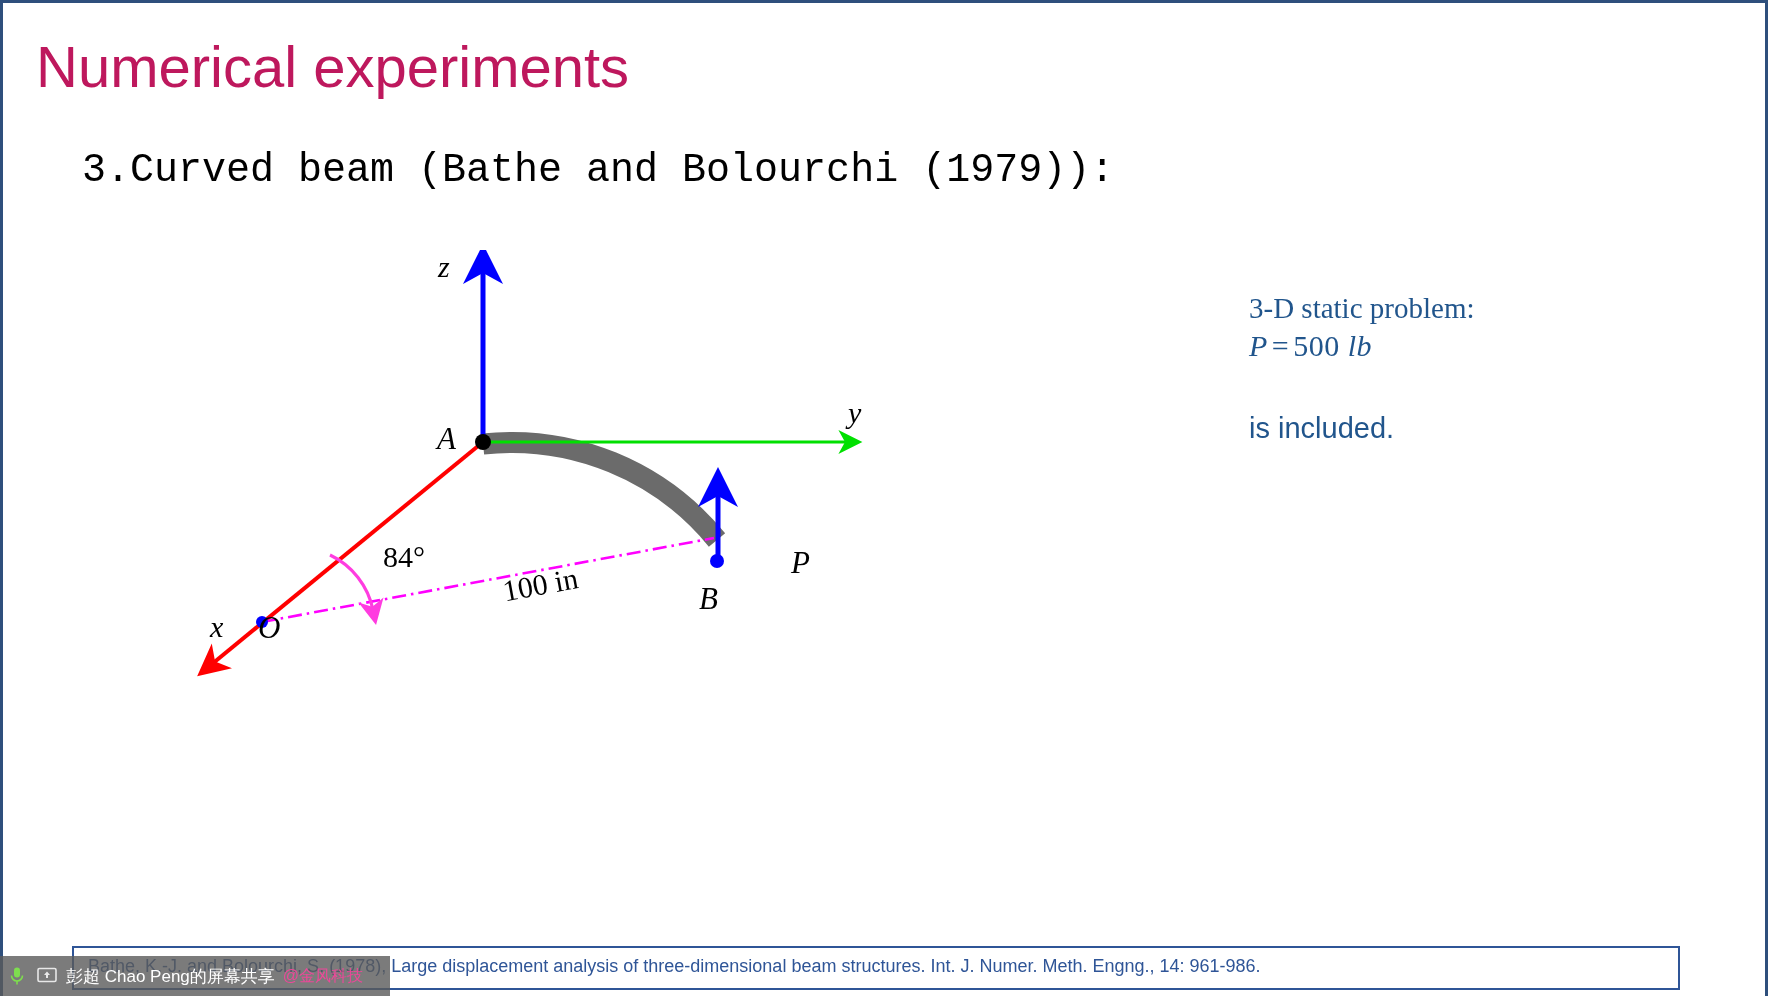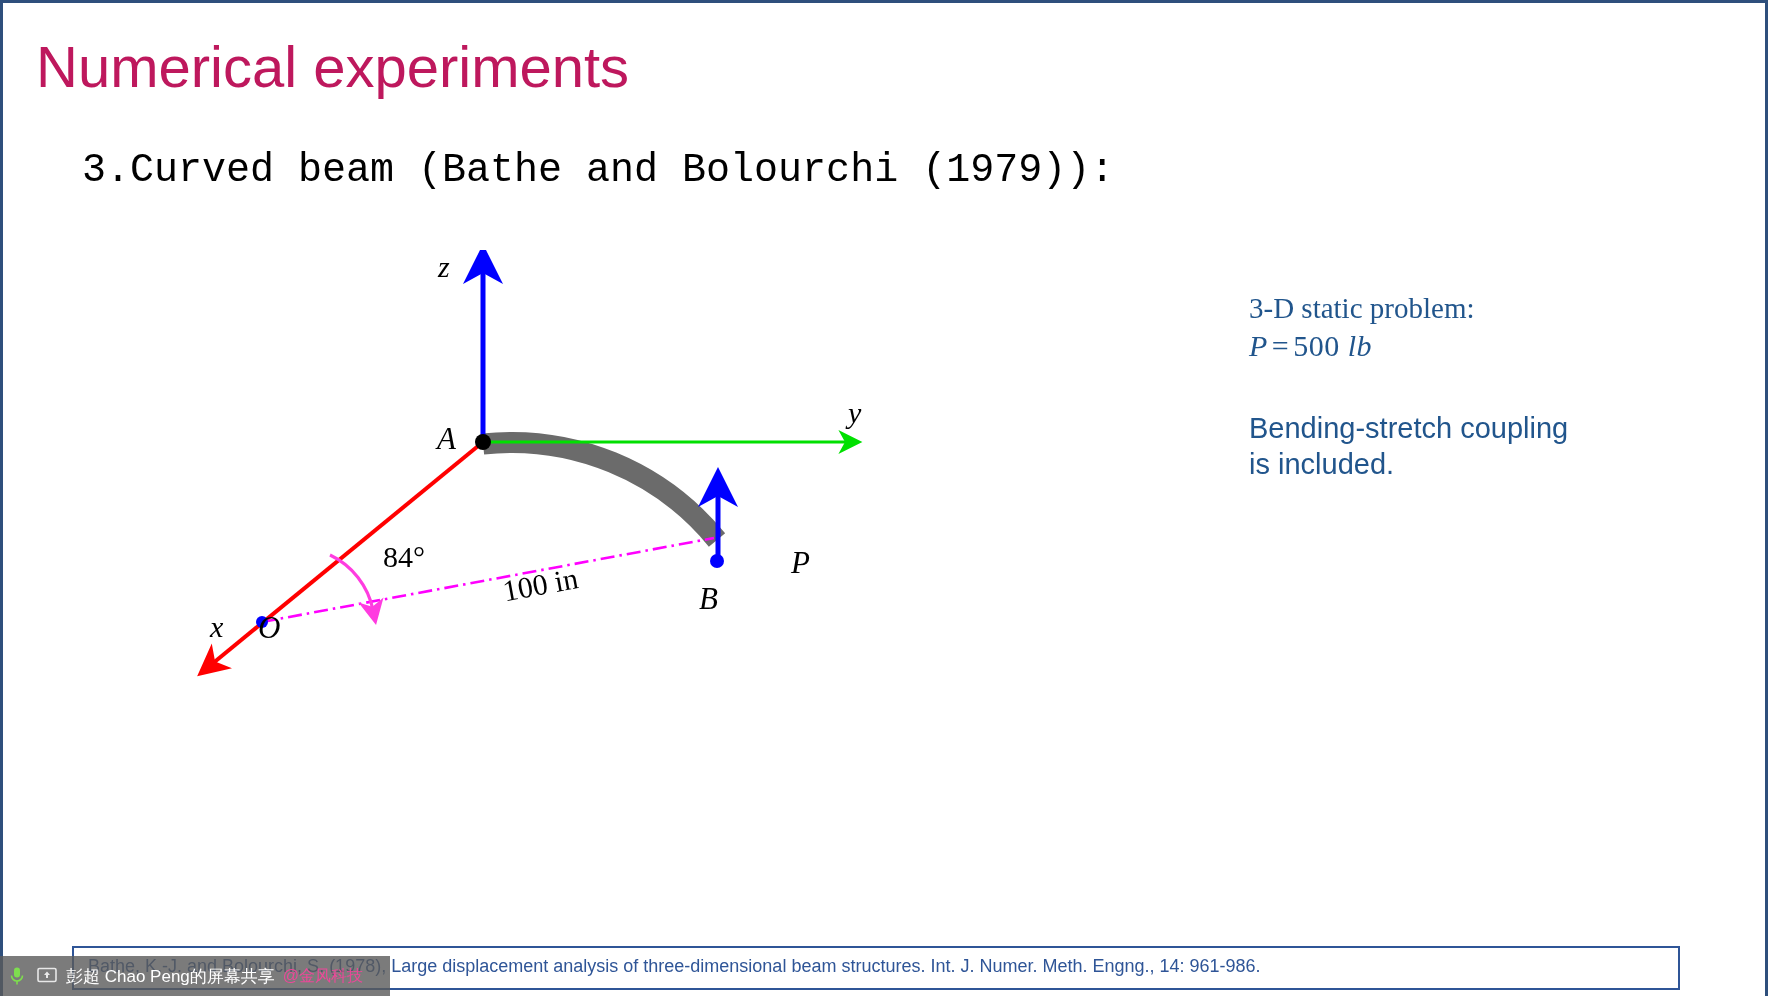--- a/index.html
+++ b/index.html
@@ -166,21 +166,20 @@
 
   <div class="slide-title">Numerical experiments</div>
   <div class="slide-subtitle">3.Curved beam (Bathe and Bolourchi (1979)):</div>
 
   <div class="right-block">
     <div class="rb-line-serif">3-D static problem:</div>
     <div class="rb-line-serif math">
       <span>P</span><span class="op">=</span><span class="num">500</span>&nbsp;<span>lb</span>
     </div>
     <div class="rb-gap"></div>
-    <div class="rb-line-sans">Bending-stretch coupling</div>
     <div class="rb-line-sans">is included.</div>
   </div>
 
   <div class="figure">
     <svg width="720" height="440" viewBox="0 0 720 440">
       <defs>
         <marker id="arrow-blue" markerWidth="10" markerHeight="10" refX="3.2" refY="4" orient="auto">
           <path d="M0,0 L8,4 L0,8 L2.2,4 z" fill="#0000ff"></path>
         </marker>
         <marker id="arrow-green" markerWidth="10" markerHeight="10" refX="3.2" refY="4" orient="auto">

